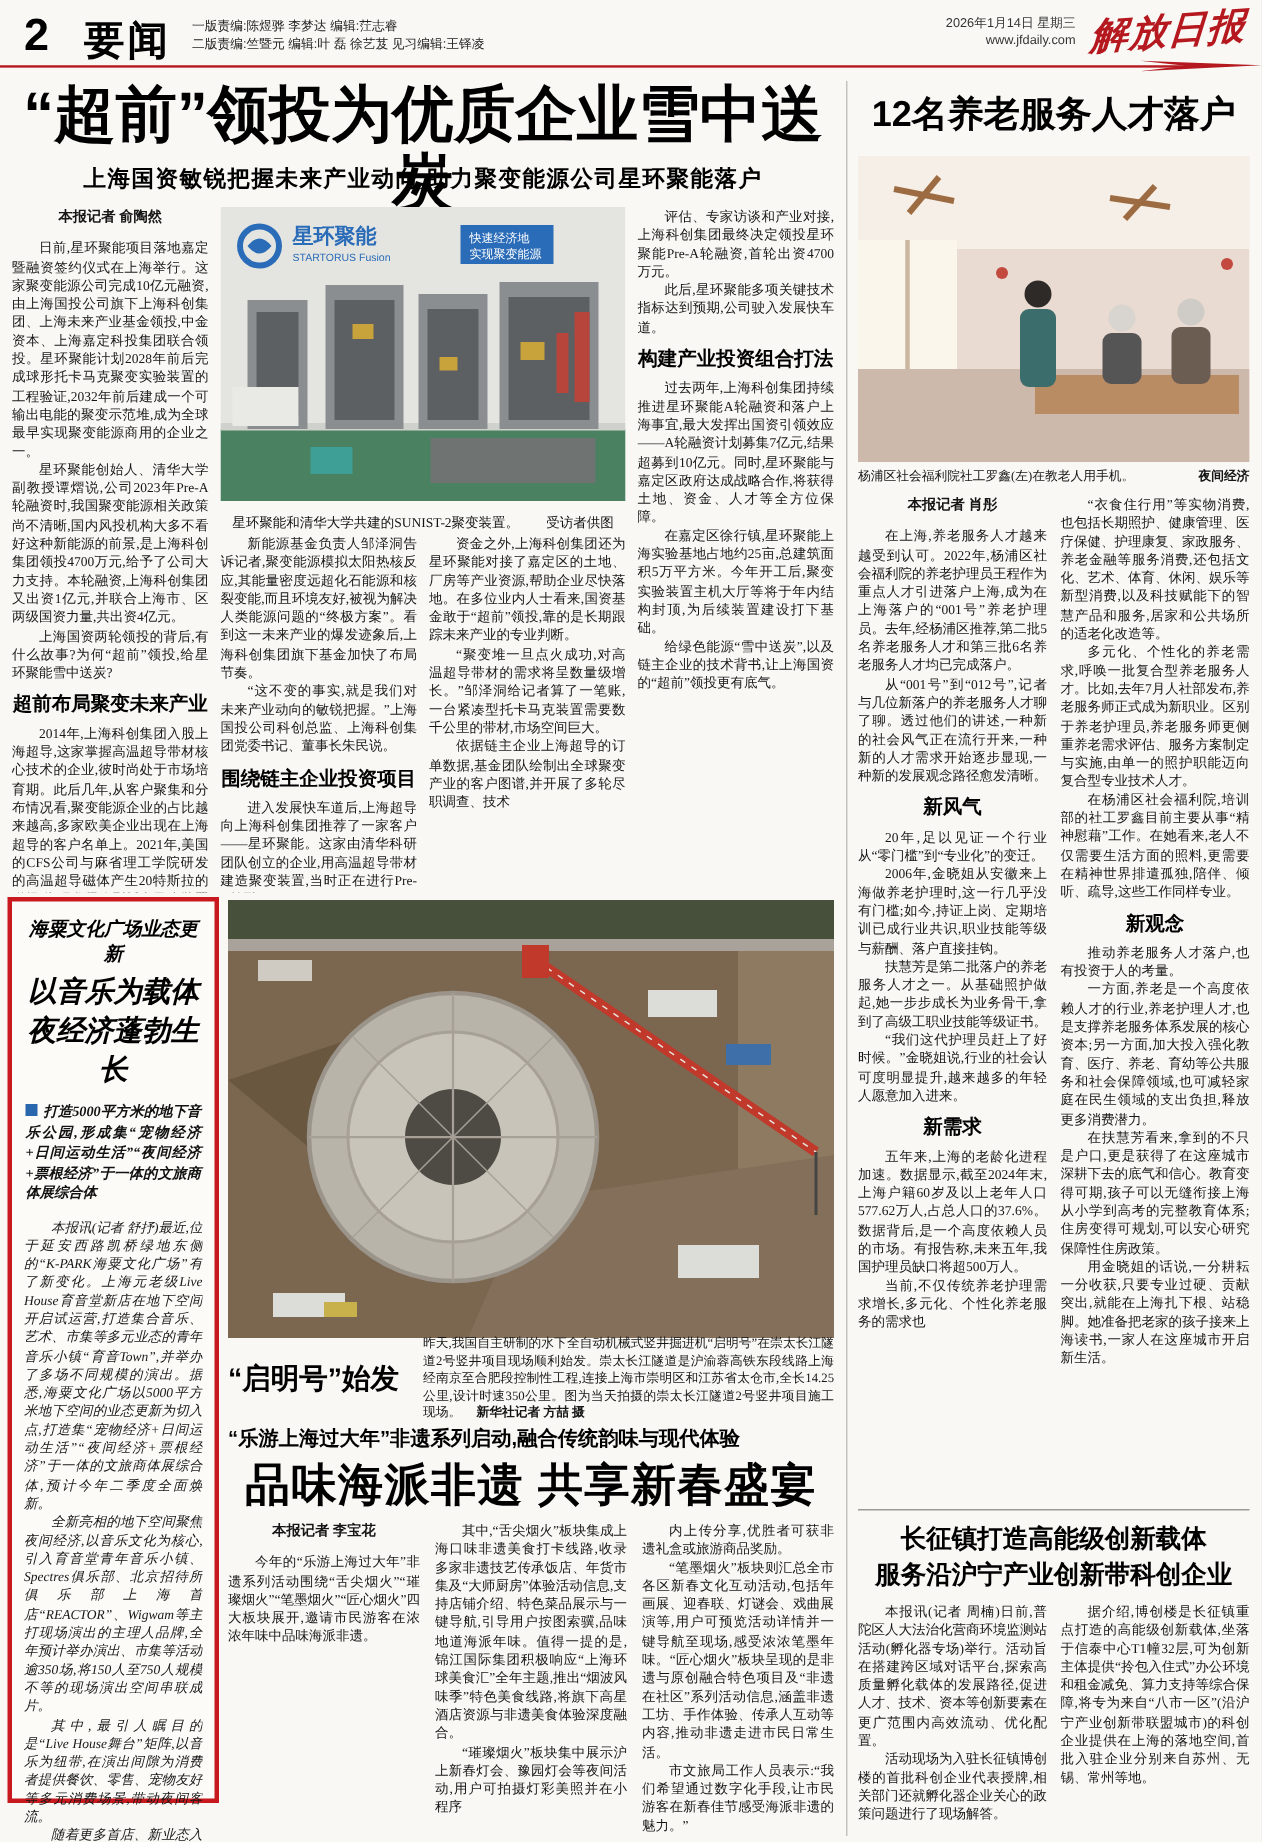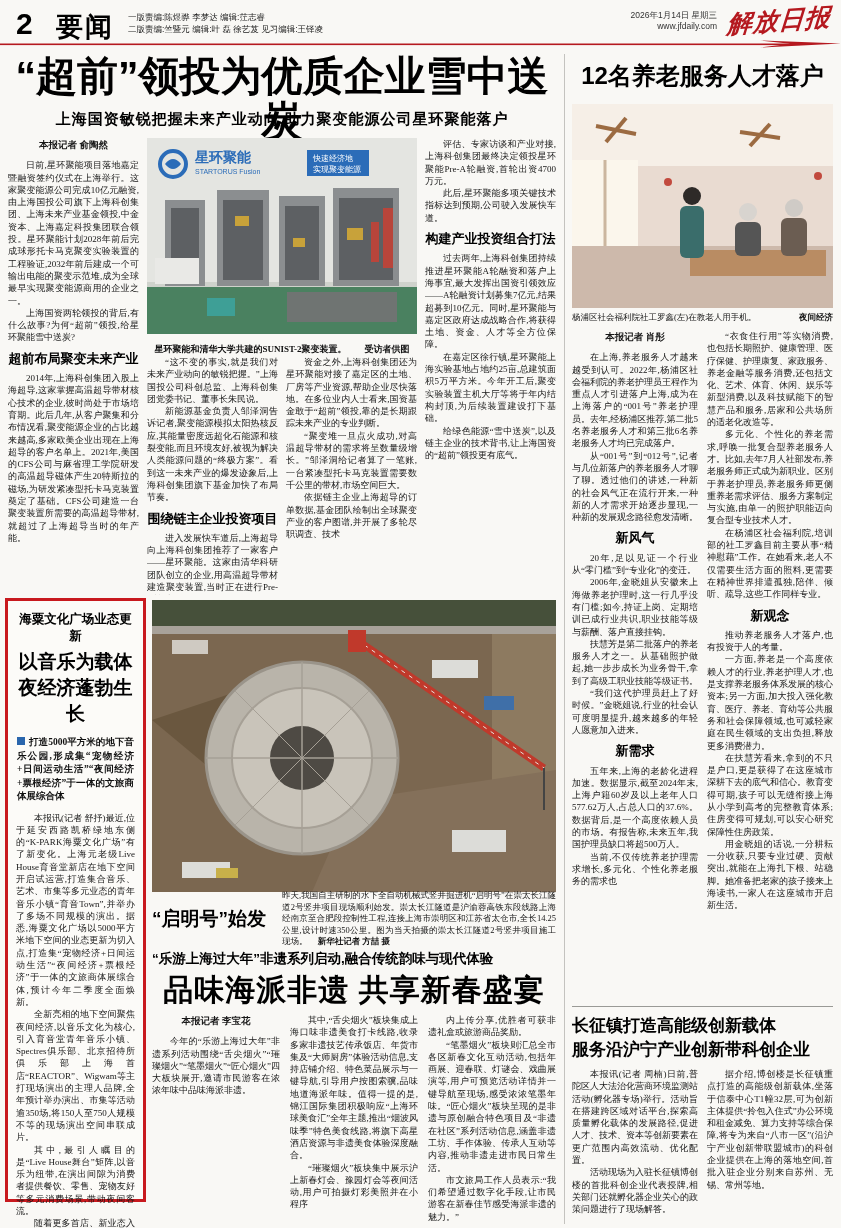--- a/index.html
+++ b/index.html
@@ -17,30 +17,30 @@
   .dateblk { font-family:"Liberation Sans",sans-serif; font-size:8.5px; line-height:11px; color:#333; text-align:right; }
   .masthead { font-family:"DejaVu Serif",serif; font-style:italic; font-weight:bold; color:#b5191f;
               font-size:25px; display:inline-block; transform:rotate(-4deg) skewX(-8deg); letter-spacing:1px; }
   
   .h-lead { font-family:"Liberation Sans",sans-serif; font-weight:900; font-size:41px; line-height:1.1;
             text-align:center; color:#000; }
   .h-deck { font-size:15px; font-weight:bold; text-align:center; color:#000000; letter-spacing:1px; }
   .h-right { font-family:"Liberation Sans",sans-serif; font-weight:900; font-size:24px; text-align:center; color:#000; }
   .h-mid-kicker { font-family:"Liberation Sans",sans-serif; font-weight:bold; font-size:13.5px; text-align:left; color:#000; }
   .h-mid { font-family:"Liberation Sans",sans-serif; font-weight:900; font-size:30px; text-align:center; color:#000; letter-spacing:1px; }
-  .h-cz { font-family:"Liberation Sans",sans-serif; font-weight:900; font-size:17px; line-height:24px; color:#000; }
+  .h-cz { font-family:"Liberation Sans",sans-serif; font-weight:900; font-size:17px; line-height:24px; text-align:center; color:#000; }
   .h-qm { font-family:"Liberation Sans",sans-serif; font-weight:900; font-size:19px; color:#000; }
   
   .newscol { font-size:9px; line-height:12.3px; text-align:justify; overflow:hidden; color:#161616; }
   .newscol p { text-indent:2em; margin:0; }
   .col-subhead { font-family:"Liberation Sans",sans-serif; font-weight:bold; font-size:13px;
                  text-align:center; margin:9px 0 7px; color:#000; text-indent:0; }
   .col-byline { font-family:"Liberation Sans",sans-serif; font-weight:bold; font-size:9.5px;
                 text-align:center; margin:1px 0 8px; text-indent:0; }
-  .photocap { font-size:9px; font-weight:bold; color:#111; }
+  .photocap { font-size:9px; font-weight:normal; color:#111; }
   .credit { font-weight:bold; }
   
   #redbox { border:3px solid #c8191e; background:#fcfbf8; padding:10px 8px 8px; }
   .rb-kicker { font-family:"Liberation Sans",sans-serif; font-weight:bold; font-size:12.5px; text-align:center; color:#000; }
   .rb-head { font-family:"Liberation Sans",sans-serif; font-weight:900; font-size:19px; line-height:26px; text-align:center; color:#000; margin-top:4px; }
   .rb-summary { font-size:9.5px; line-height:13.5px; font-weight:bold; text-align:justify; margin:9px 1px 8px; color:#111; }
   .rb-summary::before { content:""; display:inline-block; width:8px; height:8px; background:#2a66ad; margin-right:4px; }
   .rule-h { background:#9a9a96; height:1px; }
   .rule-v { background:#c4c3bf; width:1px; }
   .capline { font-size:8.5px; line-height:11.5px; text-align:justify; color:#161616; }
@@ -118,45 +118,46 @@
     </svg>
   </div>
   <div class="abs" style="left:147px; top:338px; width:270px; text-align:center;">
     <span class="photocap">星环聚能和清华大学共建的SUNIST-2聚变装置。</span>
     <span class="photocap" style="margin-left:14px;">受访者供图</span>
   </div>
 
   <div class="abs newscol" style="left:8px;  top:138px; width:131px; height:457px;">
       <div class="col-byline">本报记者 俞陶然</div>
       <p>日前,星环聚能项目落地嘉定暨融资签约仪式在上海举行。这家聚变能源公司完成10亿元融资,由上海国投公司旗下上海科创集团、上海未来产业基金领投,中金资本、上海嘉定科投集团联合领投。星环聚能计划2028年前后完成球形托卡马克聚变实验装置的工程验证,2032年前后建成一个可输出电能的聚变示范堆,成为全球最早实现聚变能源商用的企业之一。</p>
+      <p>星环聚能创始人、清华大学副教授谭熠说,公司2023年Pre-A轮融资时,我国聚变能源相关政策尚不清晰,国内风投机构大多不看好这种新能源的前景,是上海科创集团领投4700万元,给予了公司大力支持。本轮融资,上海科创集团又出资1亿元,并联合上海市、区两级国资力量,共出资4亿元。</p>
       <p>上海国资两轮领投的背后,有什么故事?为何“超前”领投,给星环聚能雪中送炭?</p>
       <div class="col-subhead">超前布局聚变未来产业</div>
       <p>2014年,上海科创集团入股上海超导,这家掌握高温超导带材核心技术的企业,彼时尚处于市场培育期。此后几年,从客户聚集和分布情况看,聚变能源企业的占比越来越高,多家欧美企业出现在上海超导的客户名单上。2021年,美国的CFS公司与麻省理工学院研发的高温超导磁体产生20特斯拉的磁场,为研发紧凑型托卡马克装置奠定了基础。CFS公司建造一台聚变装置所需要的高温超导带材,就超过了上海超导当时的年产能。</p>
     </div>
   <div class="abs newscol" style="left:147px; top:356px; width:131px; height:239px;">
+      <p>新能源基金负责人邹泽洞告诉记者,聚变能源模拟太阳热核反应,其能量密度远超化石能源和核裂变能,而且环境友好,被视为解决人类能源问题的“终极方案”。看到这一未来产业的爆发迹象后,上海科创集团旗下基金加快了布局节奏。</p>
       <p>“这不变的事实,就是我们对未来产业动向的敏锐把握。”上海国投公司科创总监、上海科创集团党委书记、董事长朱民说。</p>
-      <p>新能源基金负责人邹泽洞告诉记者,聚变能源模拟太阳热核反应,其能量密度远超化石能源和核裂变能,而且环境友好,被视为解决人类能源问题的“终极方案”。看到这一未来产业的爆发迹象后,上海科创集团旗下基金加快了布局节奏。</p>
       <div class="col-subhead">围绕链主企业投资项目</div>
       <p>进入发展快车道后,上海超导向上海科创集团推荐了一家客户——星环聚能。这家由清华科研团队创立的企业,用高温超导带材建造聚变装置,当时正在进行Pre-A轮融</p>
     </div>
   <div class="abs newscol" style="left:286px; top:356px; width:131px; height:239px;">
       <p>资金之外,上海科创集团还为星环聚能对接了嘉定区的土地、厂房等产业资源,帮助企业尽快落地。在多位业内人士看来,国资基金敢于“超前”领投,靠的是长期跟踪未来产业的专业判断。</p>
       <p>“聚变堆一旦点火成功,对高温超导带材的需求将呈数量级增长。”邹泽洞给记者算了一笔账,一台紧凑型托卡马克装置需要数千公里的带材,市场空间巨大。</p>
       <p>依据链主企业上海超导的订单数据,基金团队绘制出全球聚变产业的客户图谱,并开展了多轮尽职调查、技术</p>
     </div>
   <div class="abs newscol" style="left:425px; top:138px; width:131px; height:457px;">
       <p>评估、专家访谈和产业对接,上海科创集团最终决定领投星环聚能Pre-A轮融资,首轮出资4700万元。</p>
       <p>此后,星环聚能多项关键技术指标达到预期,公司驶入发展快车道。</p>
       <div class="col-subhead">构建产业投资组合打法</div>
       <p>过去两年,上海科创集团持续推进星环聚能A轮融资和落户上海事宜,最大发挥出国资引领效应——A轮融资计划募集7亿元,结果超募到10亿元。同时,星环聚能与嘉定区政府达成战略合作,将获得土地、资金、人才等全方位保障。</p>
       <p>在嘉定区徐行镇,星环聚能上海实验基地占地约25亩,总建筑面积5万平方米。今年开工后,聚变实验装置主机大厅等将于年内结构封顶,为后续装置建设打下基础。</p>
       <p>给绿色能源“雪中送炭”,以及链主企业的技术背书,让上海国资的“超前”领投更有底气。</p>
     </div>
 
-  <div id="redbox" class="abs" style="left:5px; top:598px; width:141px; height:604px;">
+  <div id="redbox" class="abs" style="left:5px; top:598px; width:141px; height:604px;font-style:italic;">
     <div class="rb-kicker">海粟文化广场业态更新</div>
     <div class="rb-head">以音乐为载体</div>
     <div class="rb-head" style="margin-top:0;">夜经济蓬勃生长</div>
     <div class="rb-summary">打造5000平方米的地下音乐公园,形成集“宠物经济+日间运动生活”“夜间经济+票根经济”于一体的文旅商体展综合体</div>
     <div class="newscol" style="height:428px;">
         <p>本报讯(记者 舒抒)最近,位于延安西路凯桥绿地东侧的“K-PARK海粟文化广场”有了新变化。上海元老级Live House育音堂新店在地下空间开启试运营,打造集合音乐、艺术、市集等多元业态的青年音乐小镇“育音Town”,并举办了多场不同规模的演出。据悉,海粟文化广场以5000平方米地下空间的业态更新为切入点,打造集“宠物经济+日间运动生活”“夜间经济+票根经济”于一体的文旅商体展综合体,预计今年二季度全面焕新。</p>
         <p>全新亮相的地下空间聚焦夜间经济,以音乐文化为核心,引入育音堂青年音乐小镇、Spectres俱乐部、北京招待所俱乐部上海首店“REACTOR”、Wigwam等主打现场演出的主理人品牌,全年预计举办演出、市集等活动逾350场,将150人至750人规模不等的现场演出空间串联成片。</p>
         <p>其中,最引人瞩目的是“Live House舞台”矩阵,以音乐为纽带,在演出间隙为消费者提供餐饮、零售、宠物友好等多元消费场景,带动夜间客流。</p>
         <p>随着更多首店、新业态入驻,这处毗邻内环高架的地下空间有望成为沪西夜间文化新地标。</p>
       </div>

